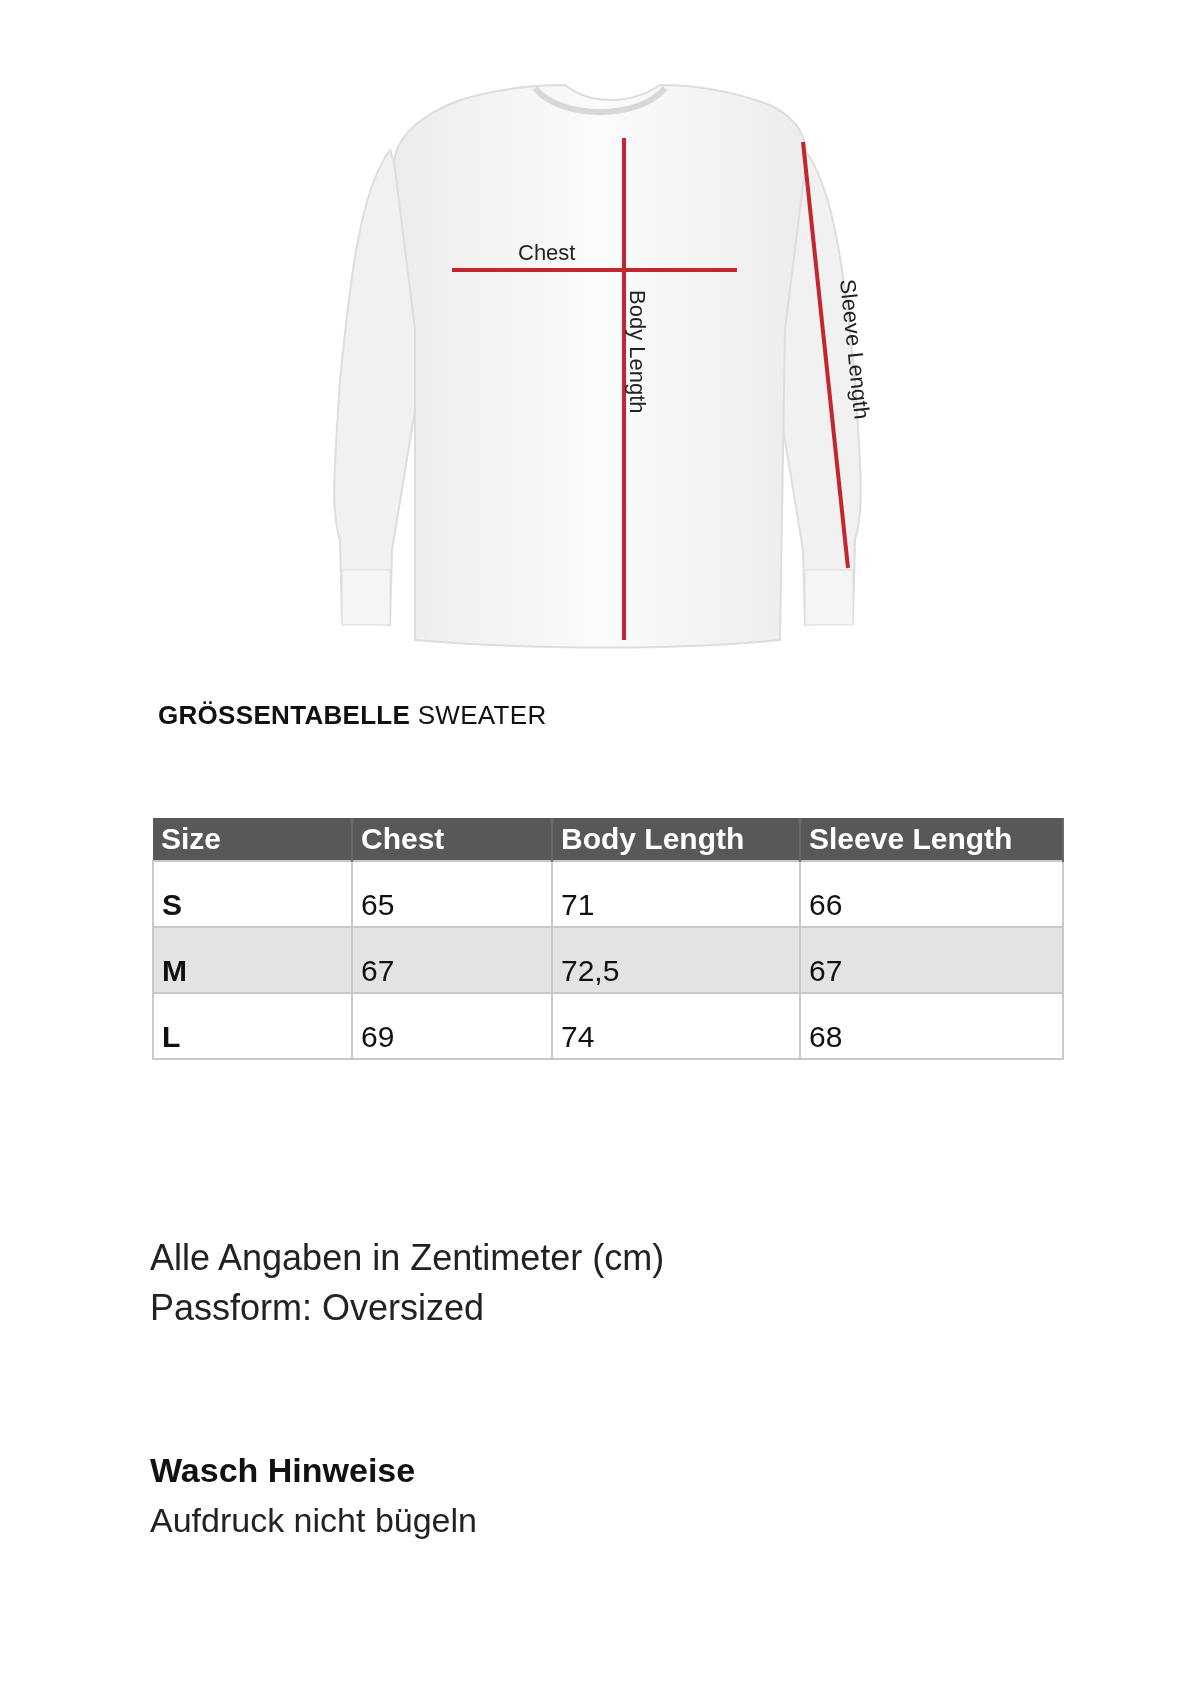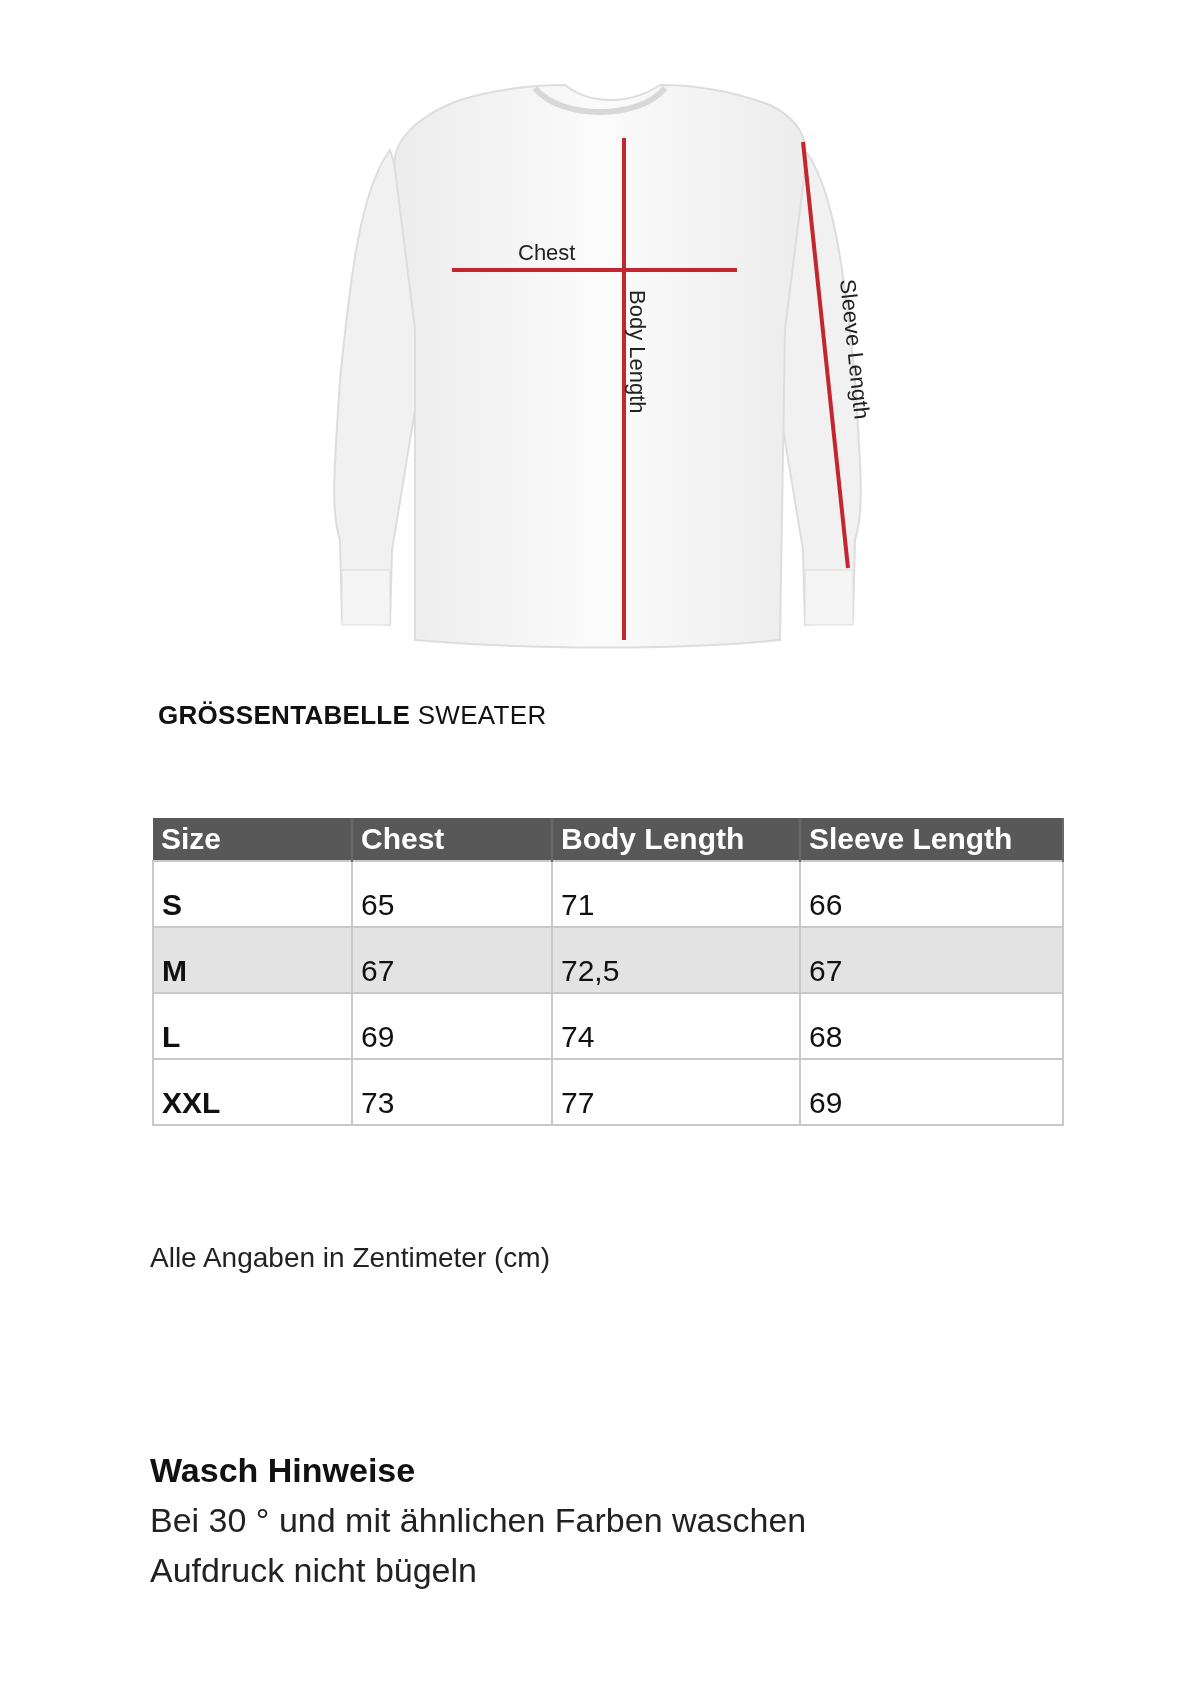--- a/index.html
+++ b/index.html
@@ -10,21 +10,21 @@
     .title b { font-weight: bold; }
     .title span.light { font-weight: normal; }
     table.sizes { position: absolute; left: 152px; top: 818px; width: 912px;
                   border-collapse: collapse; font-size: 30px; }
     table.sizes th { background: #585858; color: #fff; text-align: left; font-weight: bold;
                      height: 42px; padding: 0 8px; border-right: 2px solid #6a6a6a; margin-top: 40px; }
     table.sizes td { border: 2px solid #c9c9c9; height: 60px; padding: 0 8px;
                      vertical-align: bottom; padding-bottom: 4px; }
     table.sizes td.size { text-align: left; font-weight: bold; }
     table.sizes tr.alt td { background: #e3e3e3; }
-    .notes { position: absolute; left: 150px; top: 1238px; font-size: 28px; color: #222; }
+    .notes { position: absolute; left: 150px; top: 1238px; font-size: 36px; color: #222; }
     .notes div { height: 50px; line-height: 40px; }
     .wash { position: absolute; left: 150px; top: 1450px; font-size: 34px; color: #222; }
     .wash .head { font-weight: bold; color: #111; height: 50px; line-height: 40px; }
     .wash div.line { height: 50px; line-height: 40px; }
   </style>
 </head>
 <body>
 
 <svg class="sweater" viewBox="0 0 560 580" xmlns="http://www.w3.org/2000/svg">
   <defs>
@@ -79,30 +79,24 @@
       <td>67</td>
       <td>72,5</td>
       <td>67</td>
     </tr>
     <tr>
       <td class="size">L</td>
       <td>69</td>
       <td>74</td>
       <td>68</td>
     </tr>
-    <tr>
-      <td class="size">XXL</td>
-      <td>73</td>
-      <td>77</td>
-      <td>69</td>
-    </tr>
   </tbody>
 </table>
 
 <div class="notes">
   <div>Alle Angaben in Zentimeter (cm)</div>
+  <div>Passform: Oversized</div>
 </div>
 
 <div class="wash">
   <div class="head">Wasch Hinweise</div>
-  <div class="line">Bei 30 ° und mit ähnlichen Farben waschen</div>
   <div class="line">Aufdruck nicht bügeln</div>
 </div>
 
 </body></html>

